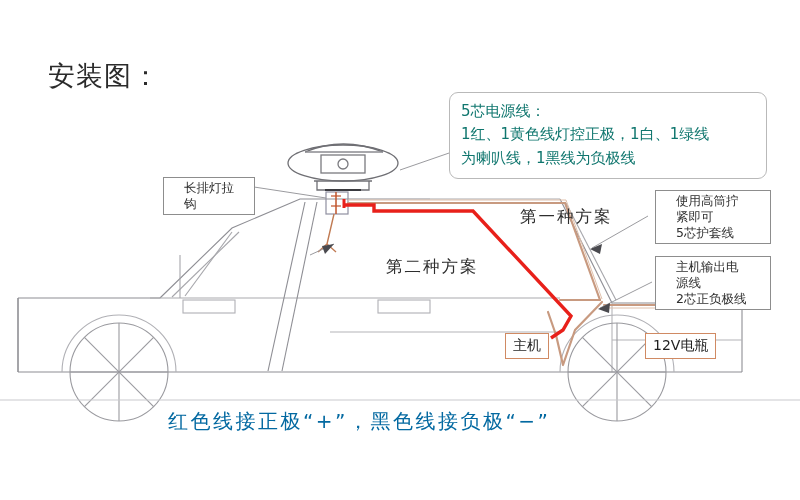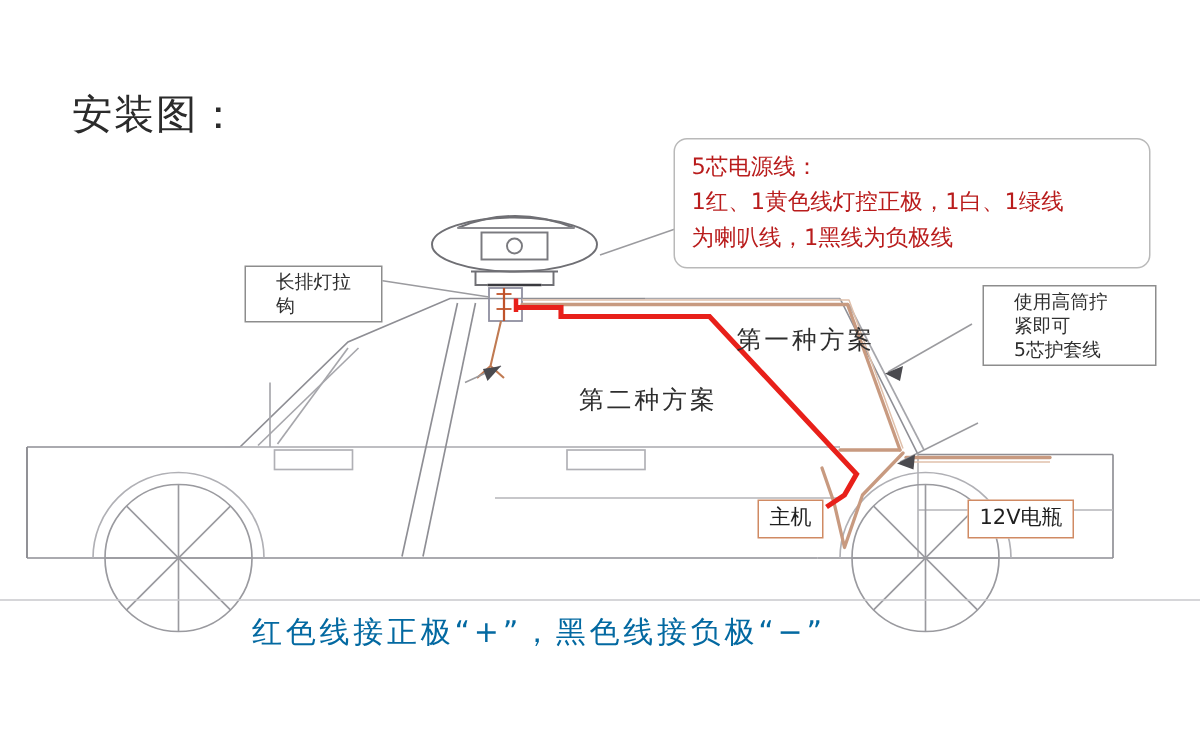--- a/index.html
+++ b/index.html
@@ -35,21 +35,21 @@
     letter-spacing: 1px;
     white-space: nowrap;
   }
 
   .callout-box {
     position: absolute;
     box-sizing: border-box;
     background: #ffffff;
     border: 1px solid #b9b9b9;
     border-radius: 9px;
-    color: #b91c1c;
+    color: #0f766e;
     font-size: 15px;
     line-height: 1.55;
     padding: 7px 11px 8px 11px;
     white-space: pre-line;
   }
 
   .tag-box {
     position: absolute;
     box-sizing: border-box;
     background: #ffffff;
@@ -239,24 +239,26 @@
   <div class="callout-box" style="left:449px; top:92px; width:318px;">5芯电源线：
 1红、1黄色线灯控正极，1白、1绿线
 为喇叭线，1黑线为负极线</div>
 
   <div class="tag-box" style="left:163px; top:177px; width:92px;">长排灯拉钩</div>
 
 
   <div class="tag-box" style="left:655px; top:190px; width:116px;">使用高筒拧紧即可
 5芯护套线</div>
 
+  <div class="tag-box" style="left:655px; top:256px; width:116px;">主机输出电源线
+2芯正负极线</div>
 
   <div class="tag-box orange" style="left:505px; top:317px;">主机</div>
 
   <div class="tag-box orange" style="left:645px; top:317px;">12V电瓶</div>
 
-  <div class="scheme-label" style="left:491px; top:206px;margin-top:10px;">第一种方案</div>
+  <div class="scheme-label" style="left:520px; top:206px;">第一种方案</div>
 
   <div class="scheme-label" style="left:386px; top:256px;text-align:right;">第二种方案</div>
 
   <div class="bottom-note">红色线接正极“+”，黑色线接负极“−”</div>
 
 </div>
 
 </body></html>

